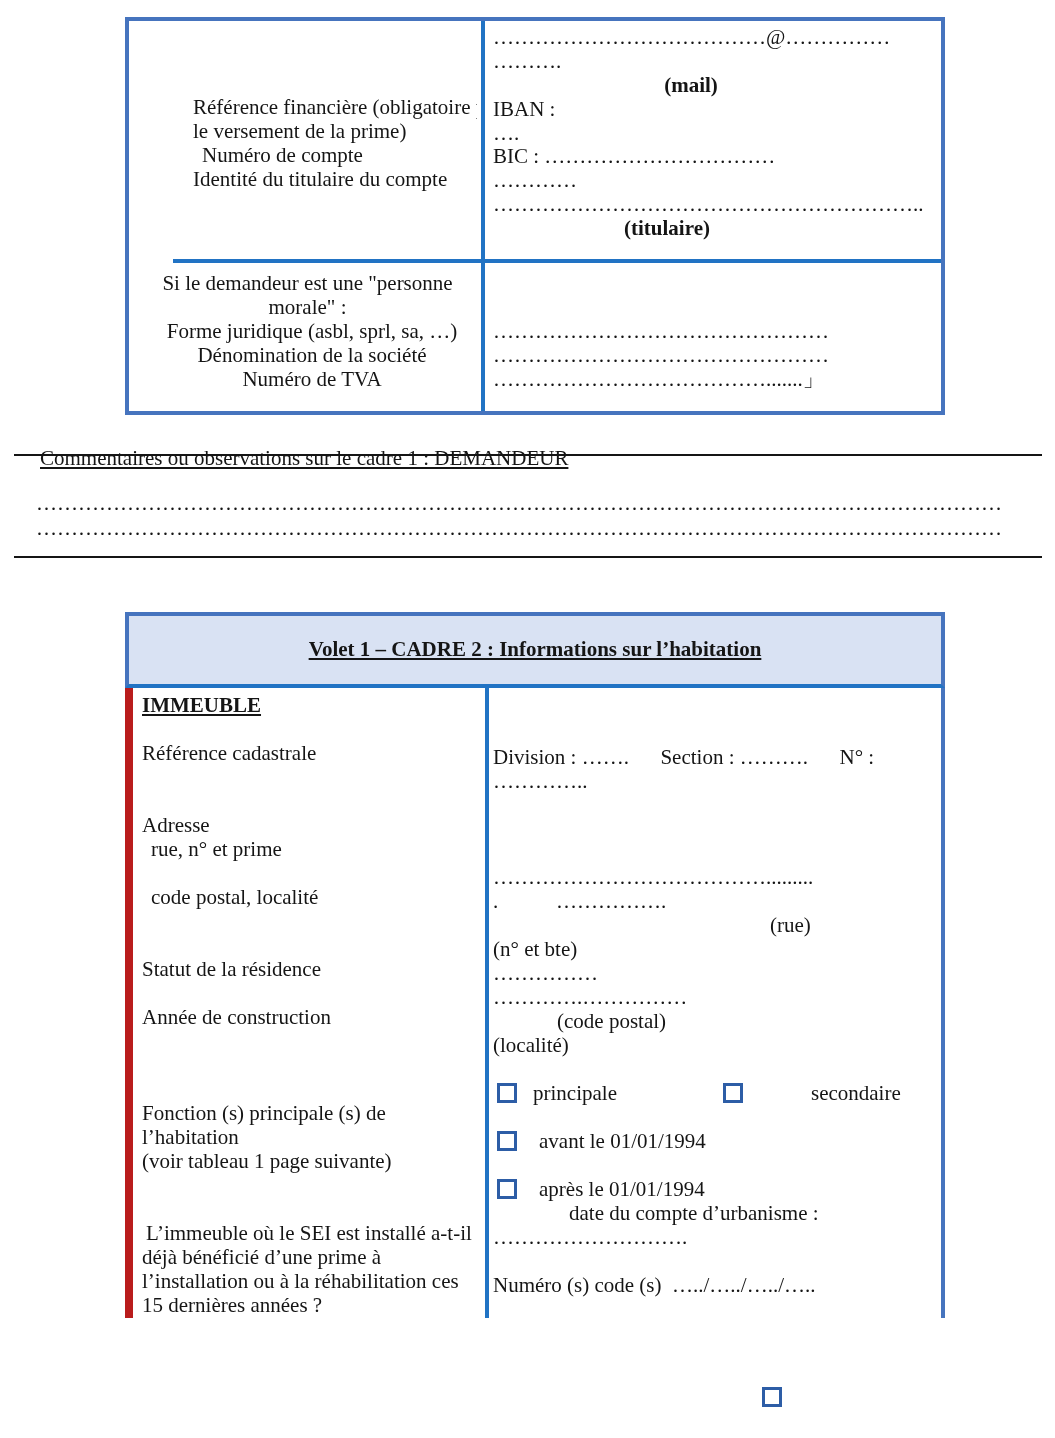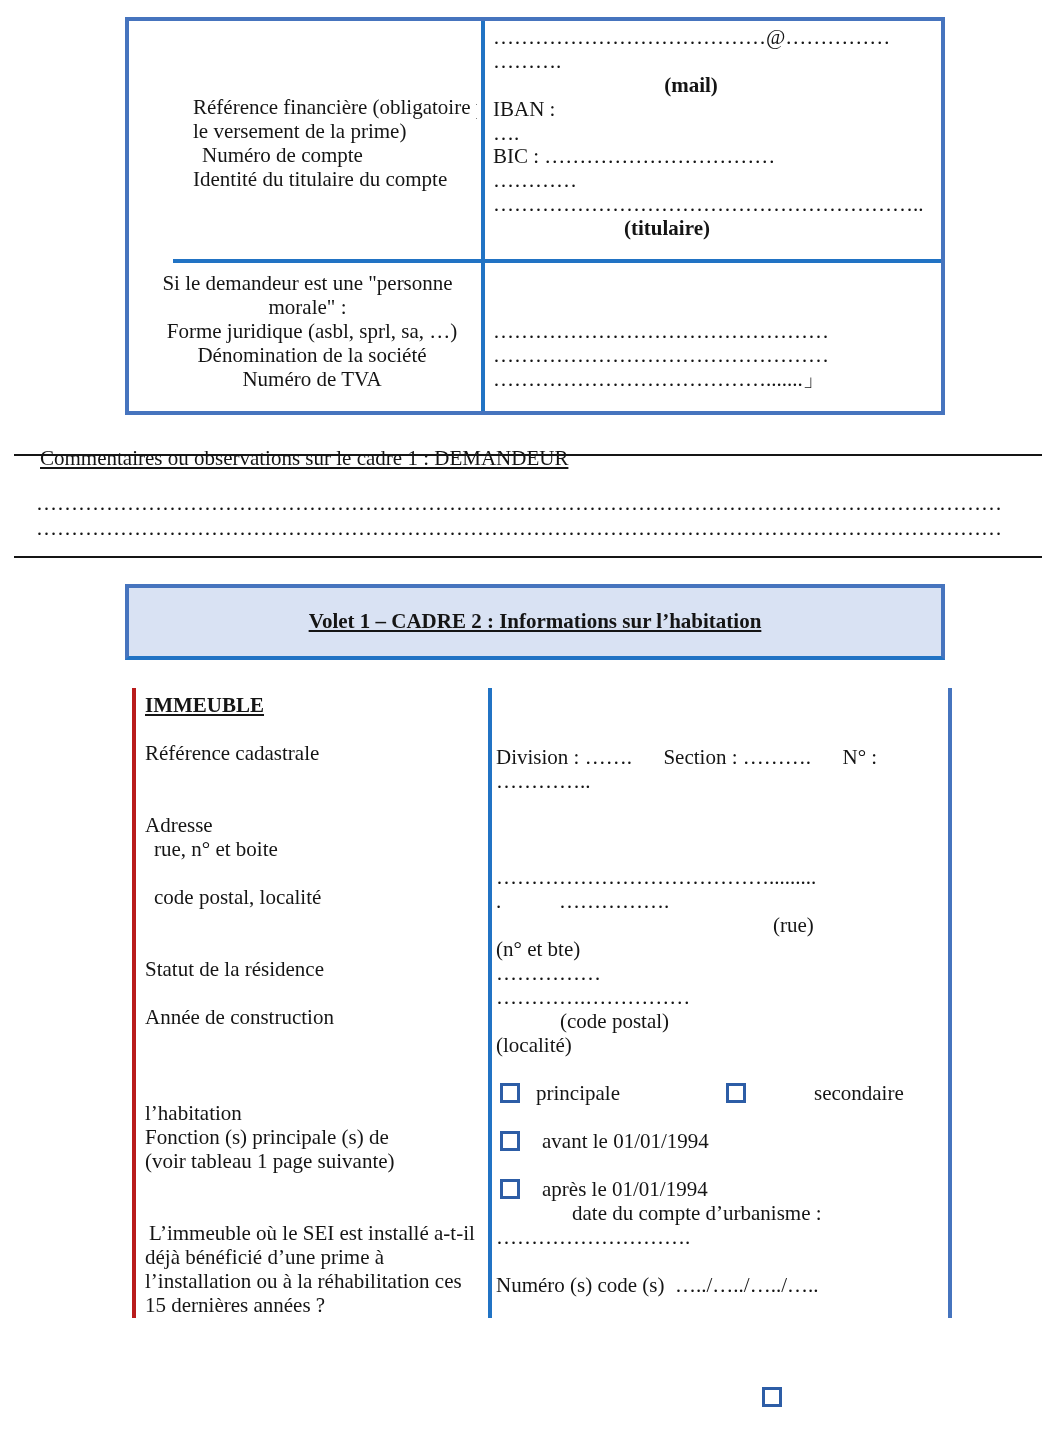--- a/index.html
+++ b/index.html
@@ -23,25 +23,25 @@
   .t1r1l{padding:74px 4px 0 20px;margin-left:44px;}
   .t1r1r{padding:5px 4px 0 8px;}
   .t1r1r .ln{height:23.9px;line-height:23.9px;}
   .t1r2l{padding:8px 4px 0 9px;text-align:center;}
   .t1r2r{padding:8px 4px 0 8px;}
   
   .hr{position:absolute;left:14px;width:1028px;height:2px;background:#151515;}
   .cm-title{position:absolute;left:40px;top:446px;height:24px;line-height:24px;}
   .cdots{position:absolute;left:36px;width:1012px;height:24px;line-height:24px;overflow:hidden;white-space:pre;}
   
-  .t2h{position:absolute;left:125px;top:584px;width:820px;height:76px;box-sizing:border-box;
+  .t2h{position:absolute;left:125px;top:612px;width:820px;height:76px;box-sizing:border-box;
        border:4px solid #4674BE;border-bottom:4px solid #2173C4;background:#D9E2F3;
        text-align:center;padding-top:21px;}
-  .t2b{position:absolute;left:132px;top:688px;width:820px;height:630px;box-sizing:border-box;
-       border-left:4px solid #b91c1c;border-right:4px solid #4674BE;
+  .t2b{position:absolute;left:125px;top:688px;width:820px;height:630px;box-sizing:border-box;
+       border-left:8px solid #b91c1c;border-right:4px solid #4674BE;
        display:grid;grid-template-columns:356px 1fr;}
   .t2l{padding:5px 4px 0 9px;}
   .t2r{padding:9px 4px 0 4px;}
   .ind-rue{padding-left:277px;}
   .ind-cp{padding-left:64px;}
   .ind-permis{padding-left:76px;}
   
   .cb{display:inline-block;width:20px;height:20px;box-sizing:border-box;
       border:3px solid #2D5DA6;background:#fff;vertical-align:-3px;}
   .cbrow{height:24px;line-height:24px;white-space:pre;}
@@ -107,33 +107,33 @@
 
   <div class="t2b">
 
     <div class="cell cdiv t2l">
       <div class="ln"><span class="b ul">IMMEUBLE</span></div>
       <div class="sp"></div>
       <div class="ln">Référence cadastrale</div>
       <div class="sp"></div>
       <div class="sp"></div>
       <div class="ln">Adresse</div>
-      <div class="ln i9">rue, n° et boite</div>
+      <div class="ln i9">rue, n° et prime</div>
       <div class="sp"></div>
       <div class="ln i9">code postal, localité</div>
       <div class="sp"></div>
       <div class="sp"></div>
       <div class="ln">Statut de la résidence</div>
       <div class="sp"></div>
       <div class="ln">Année de construction</div>
       <div class="sp"></div>
       <div class="sp"></div>
       <div class="sp"></div>
+      <div class="ln">Fonction (s) principale (s) de</div>
       <div class="ln">l’habitation</div>
-      <div class="ln">Fonction (s) principale (s) de</div>
       <div class="ln">(voir tableau 1 page suivante)</div>
       <div class="sp"></div>
       <div class="sp"></div>
       <div class="ln i4">L’immeuble où le SEI est installé a-t-il</div>
       <div class="ln">déjà bénéficié d’une prime à</div>
       <div class="ln">l’installation ou à la réhabilitation ces</div>
       <div class="ln">15 dernières années ?</div>
     </div>
 
     <div class="cell t2r">

